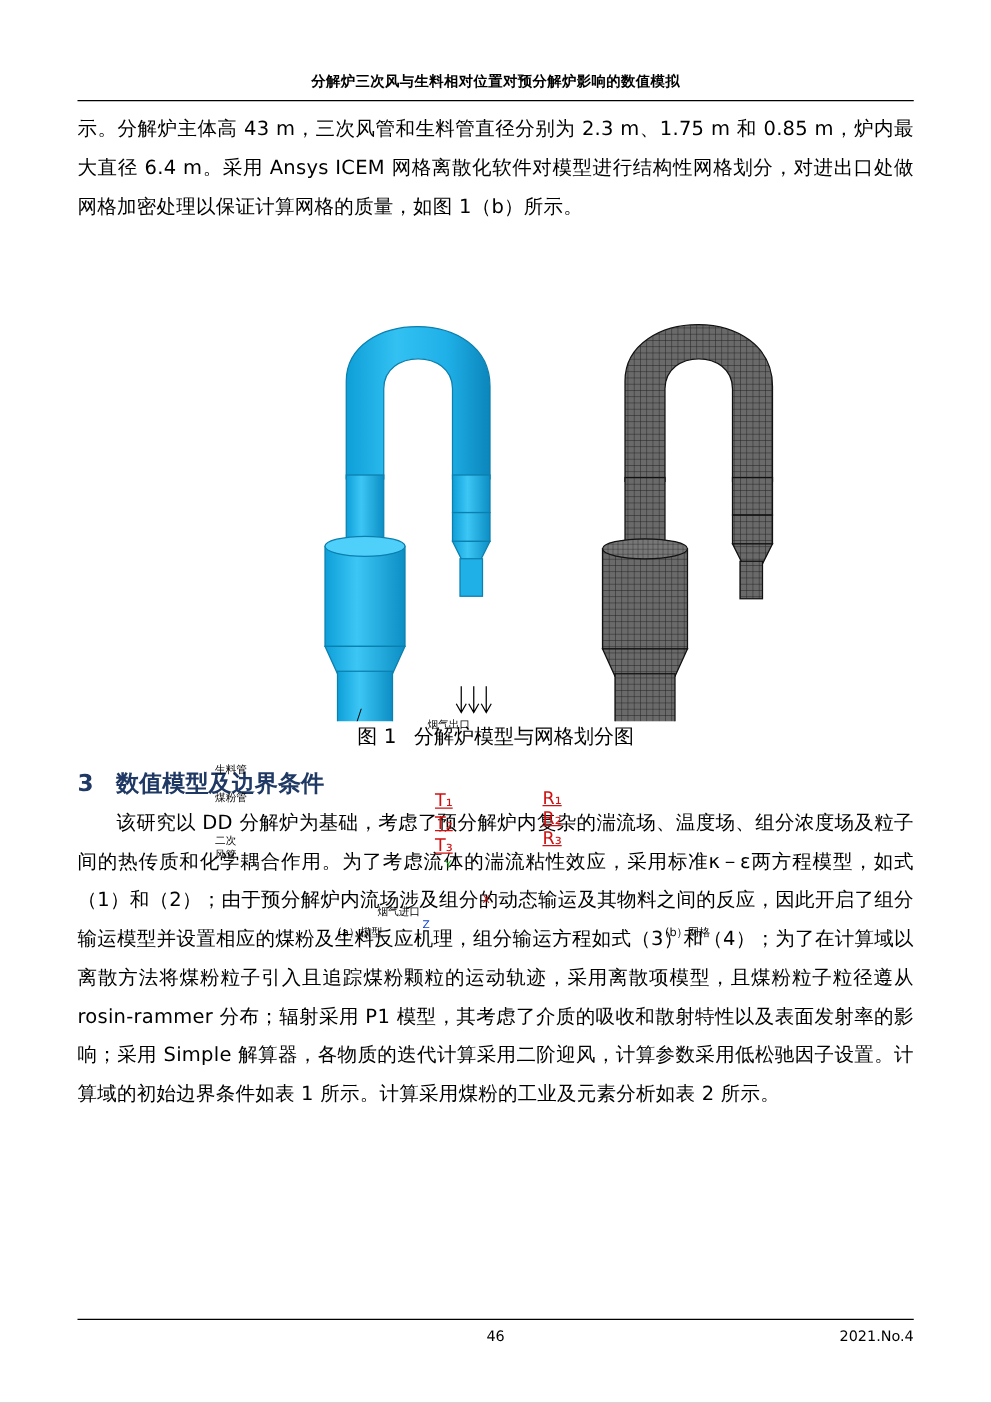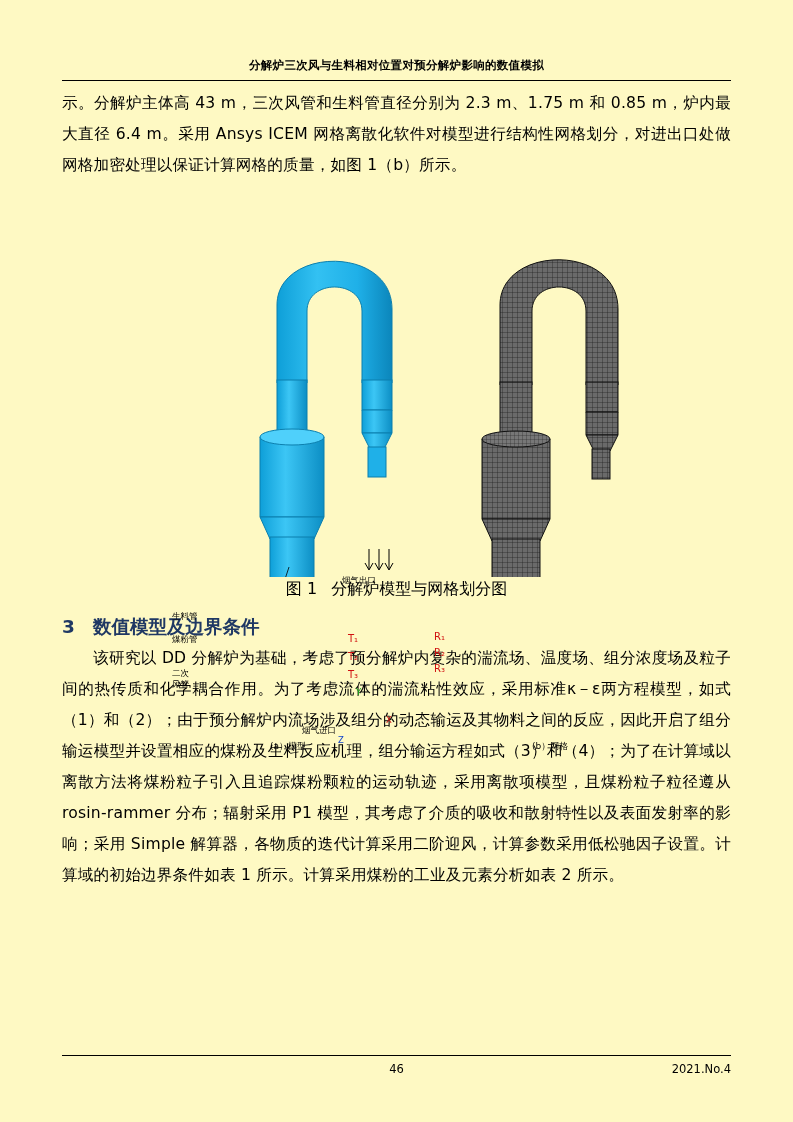--- a/index.html
+++ b/index.html
@@ -7,21 +7,21 @@
     padding: 0;
     background: #b8b8b8;
   }
   body {
     font-family: "Liberation Serif", serif;
   }
   .page {
     position: relative;
     width: 793px;
     height: 1122px;
-    background: #fef9c3;
+    background: #ffffff;
     margin: 0 auto;
     overflow: hidden;
     box-sizing: border-box;
   }
   
   .running-head {
     position: absolute;
     top: 58px;
     left: 0;
     width: 100%;
@@ -131,24 +131,25 @@
   }
   .fig-sub {
     position: absolute;
     font-size: 9px;
     font-family: "DejaVu Sans", sans-serif;
     color: #000;
     white-space: nowrap;
   }
   .tlabel {
     position: absolute;
-    font-size: 10px;
+    font-size: 14px;
     font-family: "DejaVu Sans", sans-serif;
     color: #d01010;
     white-space: nowrap;
+    text-decoration: underline;
   }
 </style>
 </head>
 <body>
 
 <div class="page">
 
   <div class="running-head">分解炉三次风与生料相对位置对预分解炉影响的数值模拟</div>
   <div class="rule-top"></div>
 

